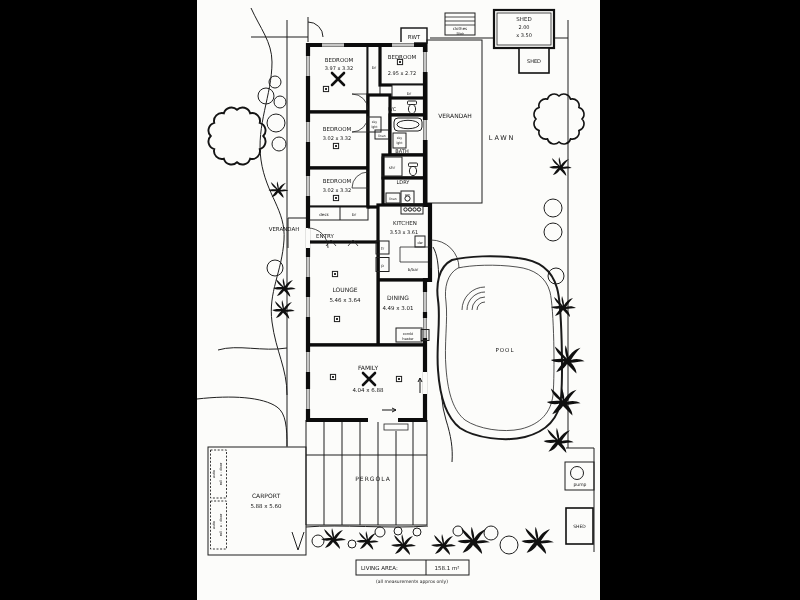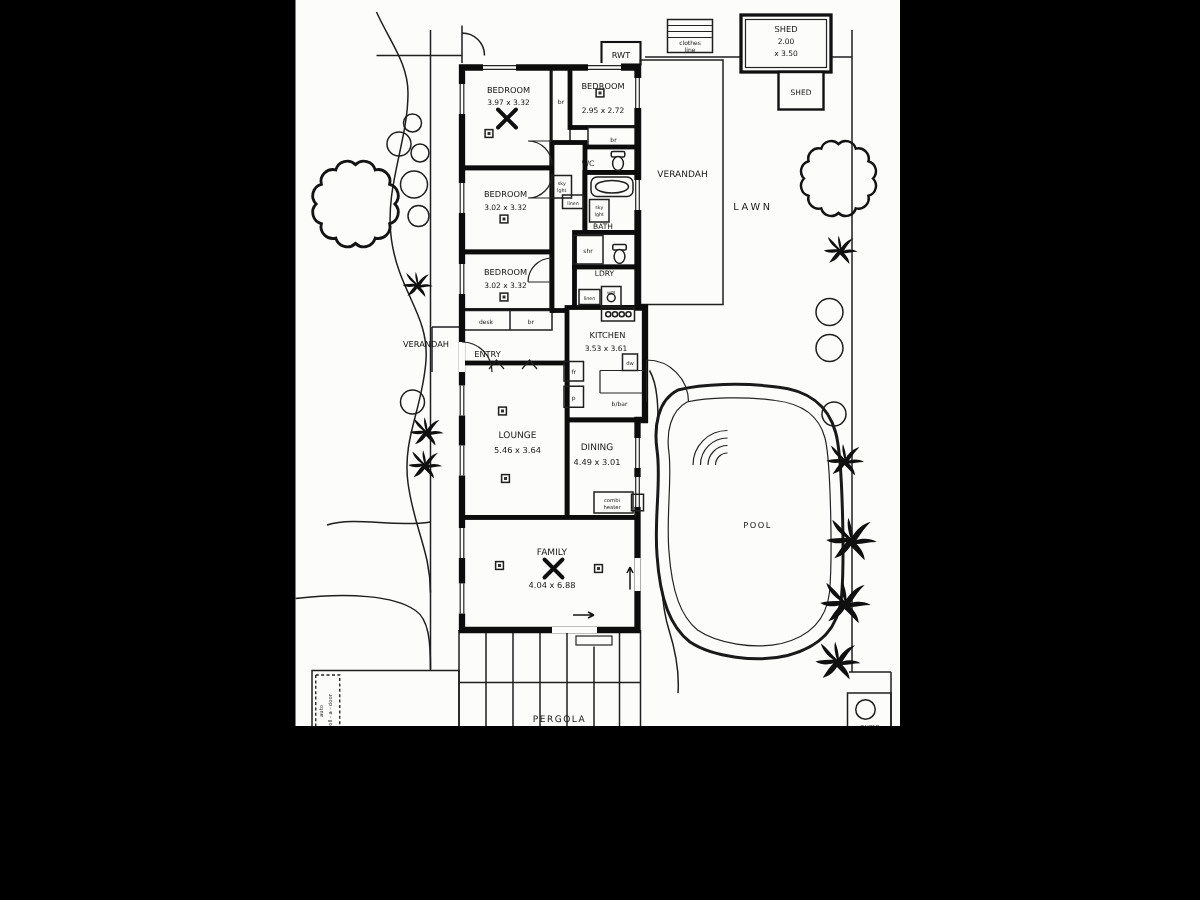--- a/index.html
+++ b/index.html
@@ -1,16 +1,16 @@
 <!DOCTYPE html>
 <html><head>
 <meta charset="utf-8">
 <style>
   html,body{margin:0;padding:0;background:#000;}
-  .stage{width:800px;height:484px;position:relative;background:#eab308;}
+  .stage{width:800px;height:600px;position:relative;background:#eab308;}
   svg{display:block;}
   text{font-family:"DejaVu Sans",sans-serif;fill:#161616;}
   .mid{text-anchor:middle;}
   .t65{font-size:6.5px;} .t6{font-size:6px;} .t55{font-size:5.5px;} .t5{font-size:5px;}
   .t45{font-size:4.5px;} .t4{font-size:4px;} .t35{font-size:3.5px;} .t32{font-size:3.2px;}
   .sp1{letter-spacing:1px;} .sp2{letter-spacing:1.8px;}
   .ln{stroke:#1f1f1f;stroke-width:1;fill:none;}
   .thin{stroke:#242424;stroke-width:0.8;fill:none;}
   .wall{fill:#fcfcfa;stroke:#0c0c0c;stroke-width:3.2;}
   .wallo{fill:none;stroke:#0c0c0c;stroke-width:4.2;}

